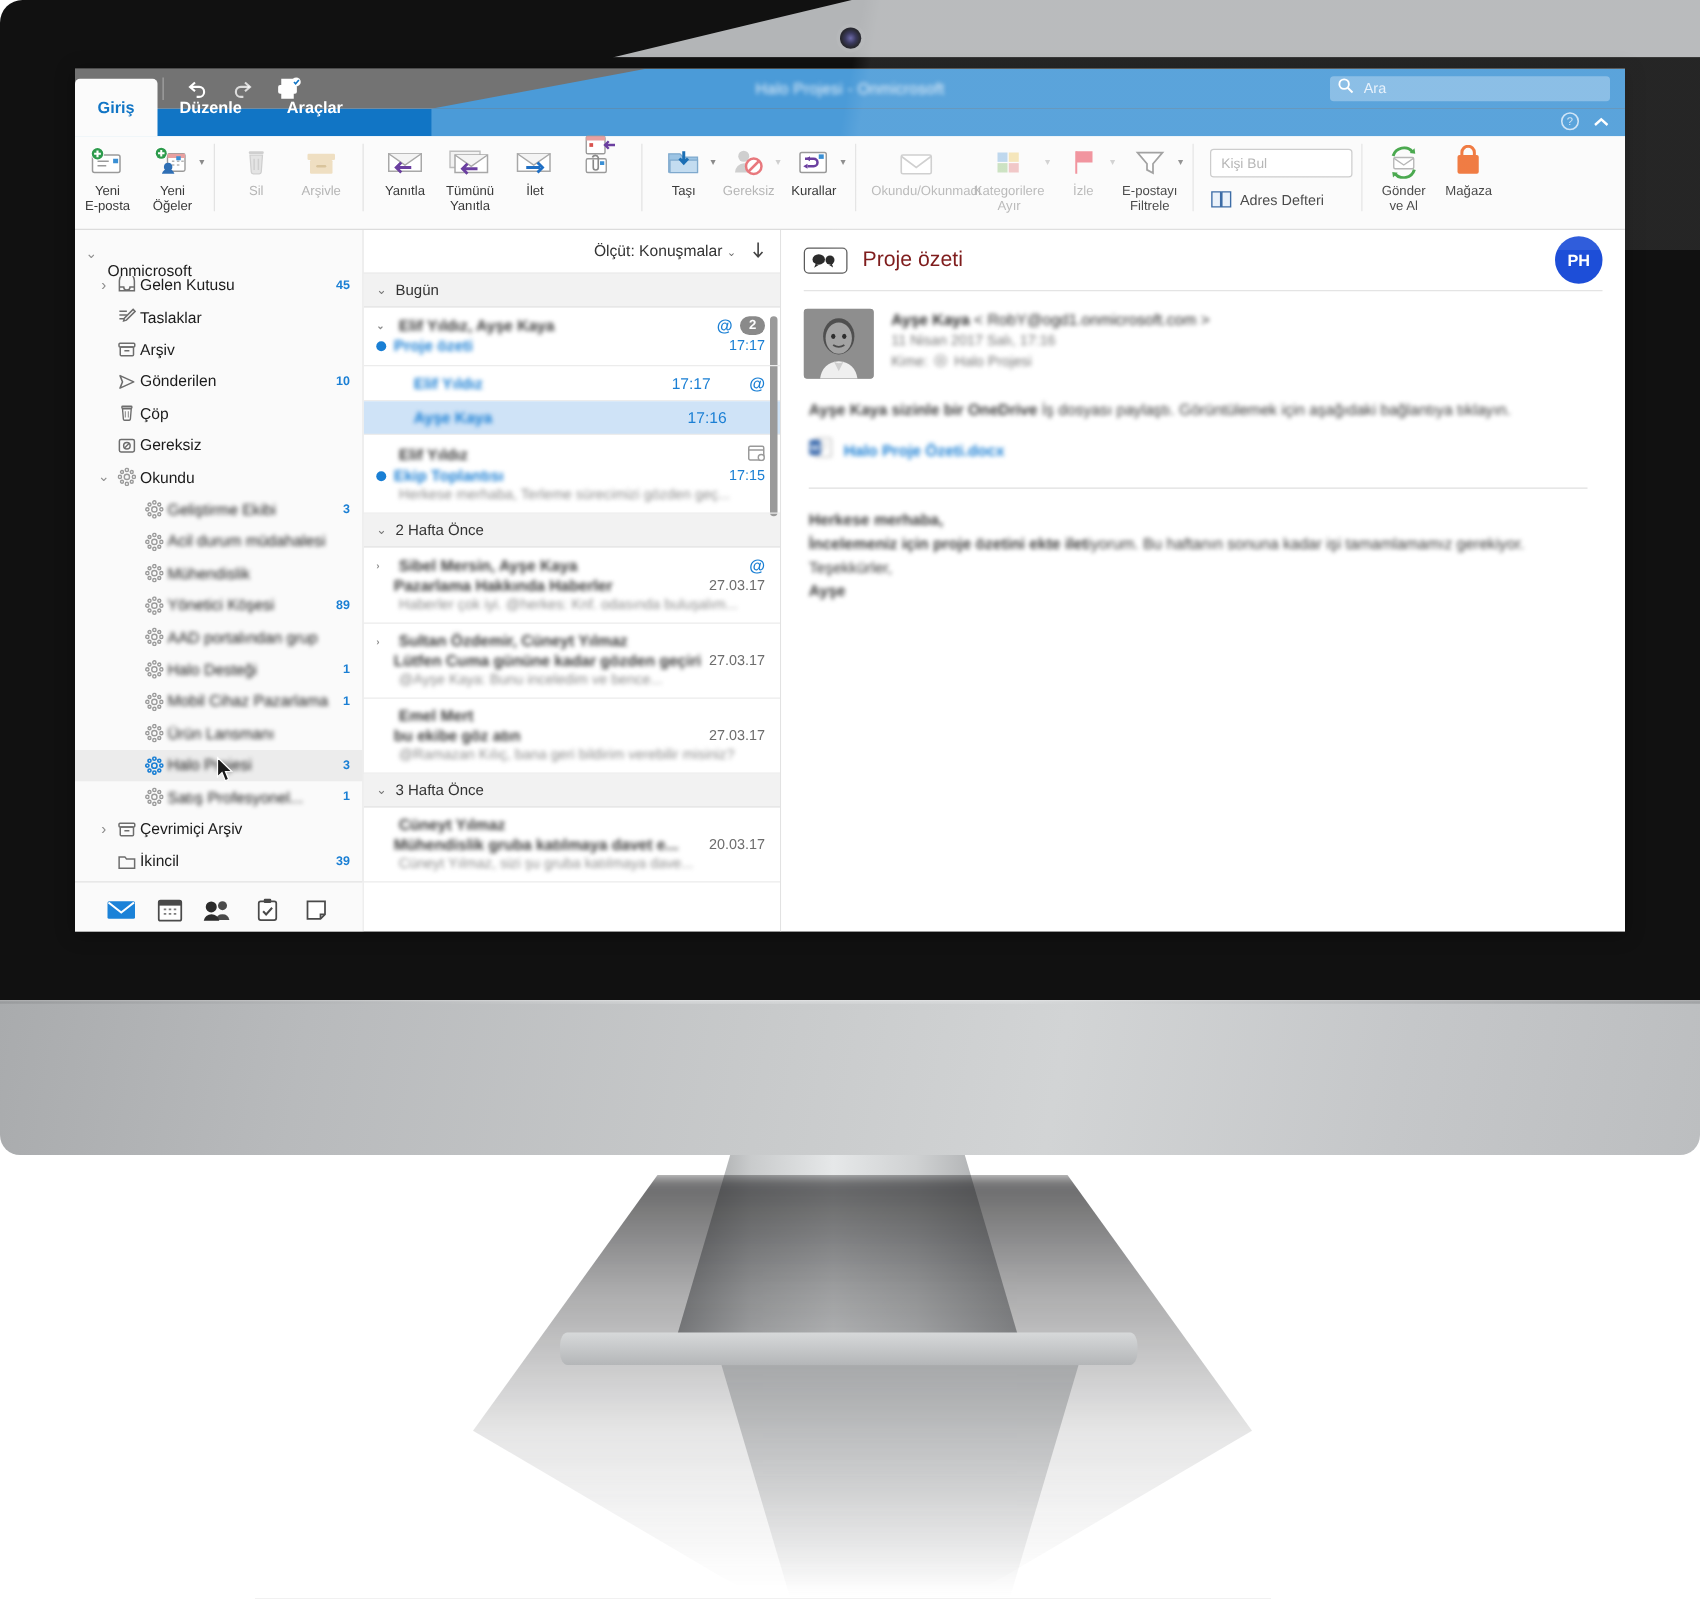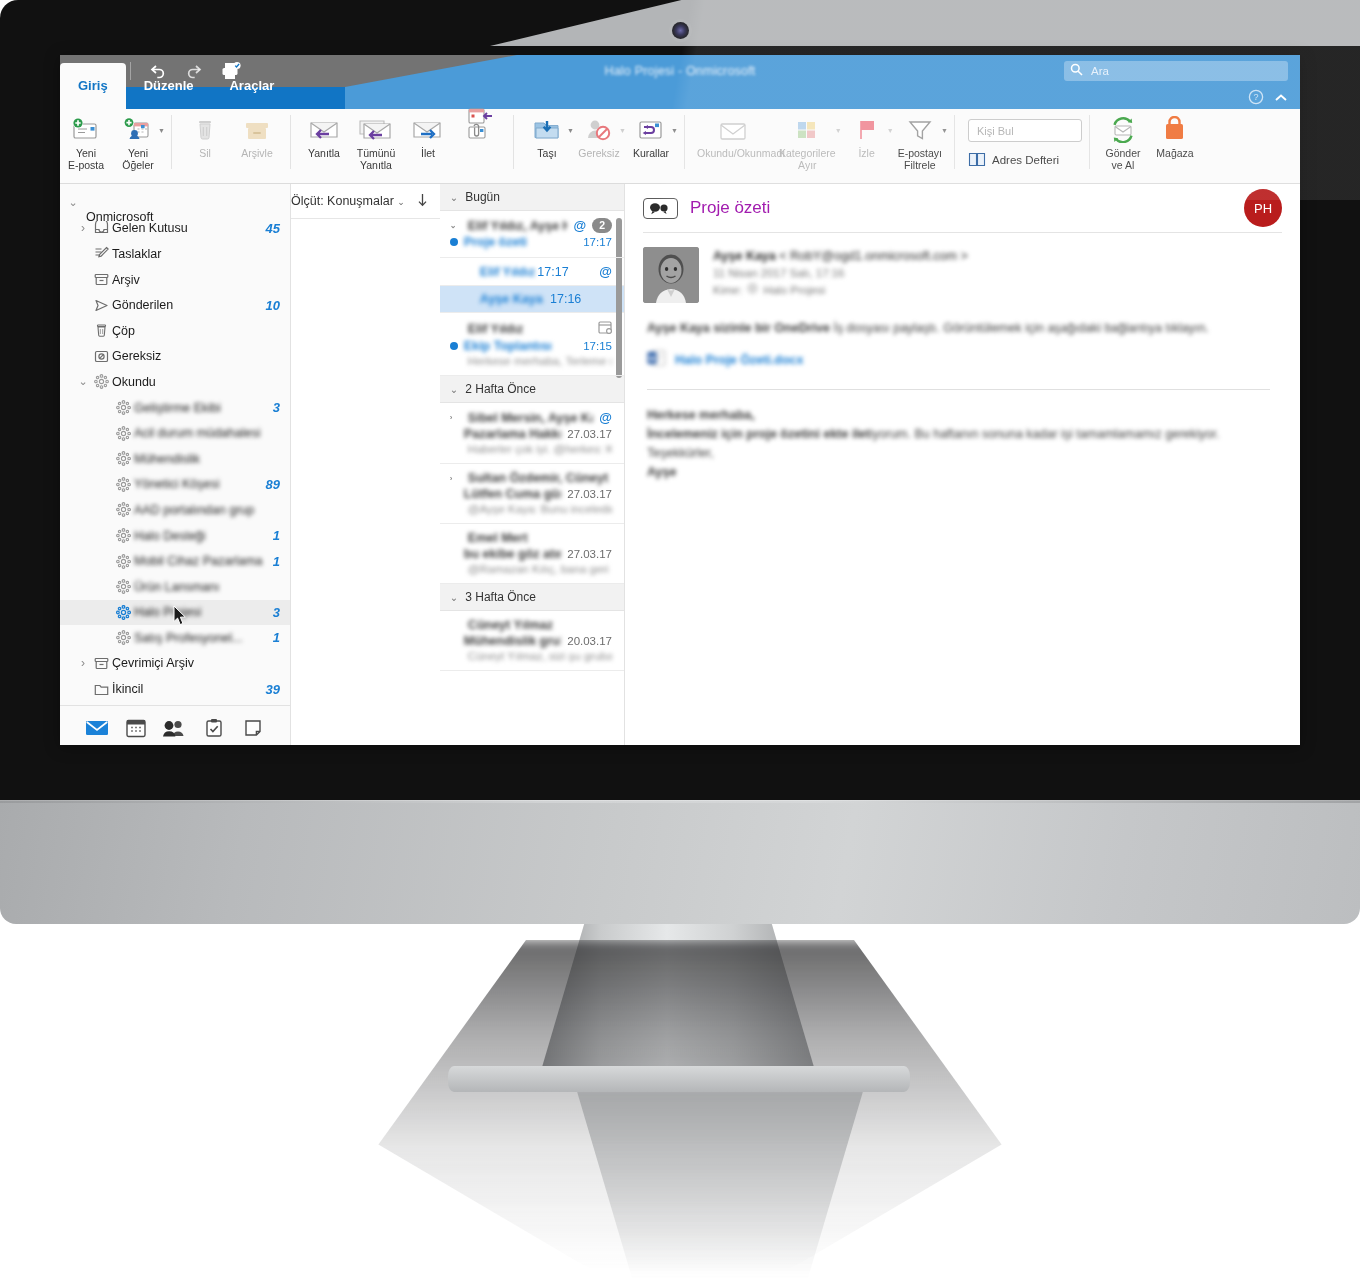--- a/index.html
+++ b/index.html
@@ -95,36 +95,36 @@
 
   
   .sidebar{width:230px;background:#fafafa;border-right:1px solid #e2e2e2;position:relative;
     display:flex;flex-direction:column;}
   .folders{flex:1;overflow:hidden;padding-top:6px;}
   .frow{display:flex;align-items:center;height:25.6px;font-size:12.5px;color:#1b1b1b;position:relative;
     padding-right:10px;}
   .frow .chev{width:14px;text-align:center;font-size:8px;color:#8b8b8b;flex:0 0 14px;}
   .frow .ficon{width:22px;display:flex;justify-content:center;align-items:center;flex:0 0 22px;}
   .frow .flabel{flex:1;white-space:nowrap;overflow:hidden;}
-  .frow .fcount{color:#1a7fd4;font-size:13px;font-weight:bold;font-style:italic;}
+  .frow .fcount{color:#1a7fd4;font-size:10px;font-weight:bold;}
   .frow.sel{background:#ececec;}
   .blur{filter:blur(1.9px);}
   .ind0{padding-left:6px;}
   .ind1{padding-left:16px;}
   .ind2{padding-left:38px;}
   .navbar{height:44px;border-top:1px solid #e2e2e2;display:flex;align-items:center;
     justify-content:space-around;padding:0 18px;background:#fafafa;}
   .navbtn{width:26px;height:22px;display:flex;align-items:center;justify-content:center;}
 
   
   .cursor{position:absolute;left:113px;top:421px;z-index:20;}
 
   
   .msglist{width:333px;border-right:1px solid #e2e2e2;background:#fff;position:relative;
-    display:flex;flex-direction:row;}
+    display:flex;flex-direction:column;}
   .ml-head{height:34px;border-bottom:1px solid #e6e6e6;display:flex;align-items:center;
     justify-content:flex-end;padding-right:12px;gap:12px;font-size:12.5px;color:#333;}
   .ml-body{flex:1;overflow:hidden;position:relative;}
   .grouphdr{height:26px;background:#f2f2f2;border-bottom:1px solid #e4e4e4;display:flex;
     align-items:center;gap:7px;padding-left:10px;font-size:12px;color:#333;}
   .conv{border-bottom:1px solid #ececec;padding:7px 12px 8px 10px;position:relative;}
   .conv .line1{display:flex;align-items:center;gap:6px;font-size:12.5px;font-weight:bold;color:#3c3c3c;}
   .conv .line2{display:flex;align-items:center;gap:6px;margin-top:2px;}
   .conv .line3{margin-top:2px;font-size:11.5px;color:#8d8d8d;padding-left:18px;
     white-space:nowrap;overflow:hidden;}
@@ -144,23 +144,23 @@
   .subrow .nm{flex:1;color:#1a7fd4;font-weight:bold;}
   .subrow .tm{color:#1a7fd4;width:62px;}
   .scrollbar{position:absolute;right:2px;top:34px;width:6px;height:160px;border-radius:3px;
     background:#9a9a9a;}
 
   
   .reader{flex:1;background:#fff;position:relative;}
   .rd-head{height:48px;display:flex;align-items:center;padding:0 18px;gap:12px;}
   .convtag{display:flex;align-items:center;gap:3px;border:1.5px solid #5b5b5b;border-radius:4px;
     padding:3px 7px 3px 4px;}
-  .rd-subject{font-size:17px;color:#a21caf;}
-  .avatar-pill{margin-left:auto;width:38px;height:38px;border-radius:50%;background:#b91c1c;
-    color:#fff;display:flex;align-items:center;justify-content:center;font-size:13px;font-weight:normal;}
+  .rd-subject{font-size:17px;color:#7f1d1d;}
+  .avatar-pill{margin-left:auto;width:38px;height:38px;border-radius:50%;background:#1d4ed8;
+    color:#fff;display:flex;align-items:center;justify-content:center;font-size:13px;font-weight:bold;}
   .rd-sep{height:1px;background:#e4e4e4;margin:0 18px;}
   .rd-from{display:flex;padding:14px 18px 0 18px;gap:14px;}
   .photo{width:56px;height:56px;border-radius:3px;overflow:hidden;flex:0 0 56px;
     background:#8d8d8d;position:relative;}
   .meta{padding-top:2px;}
   .m-name{font-size:12.5px;color:#2b2b2b;font-weight:bold;}
   .m-date{font-size:11.5px;color:#777;margin-top:4px;}
   .m-to{font-size:11.5px;color:#777;margin-top:4px;display:flex;align-items:center;gap:5px;}
   .rd-body{padding:18px 30px 0 22px;}
   .onedrive-note{font-size:12.5px;color:#3c3c3c;}

